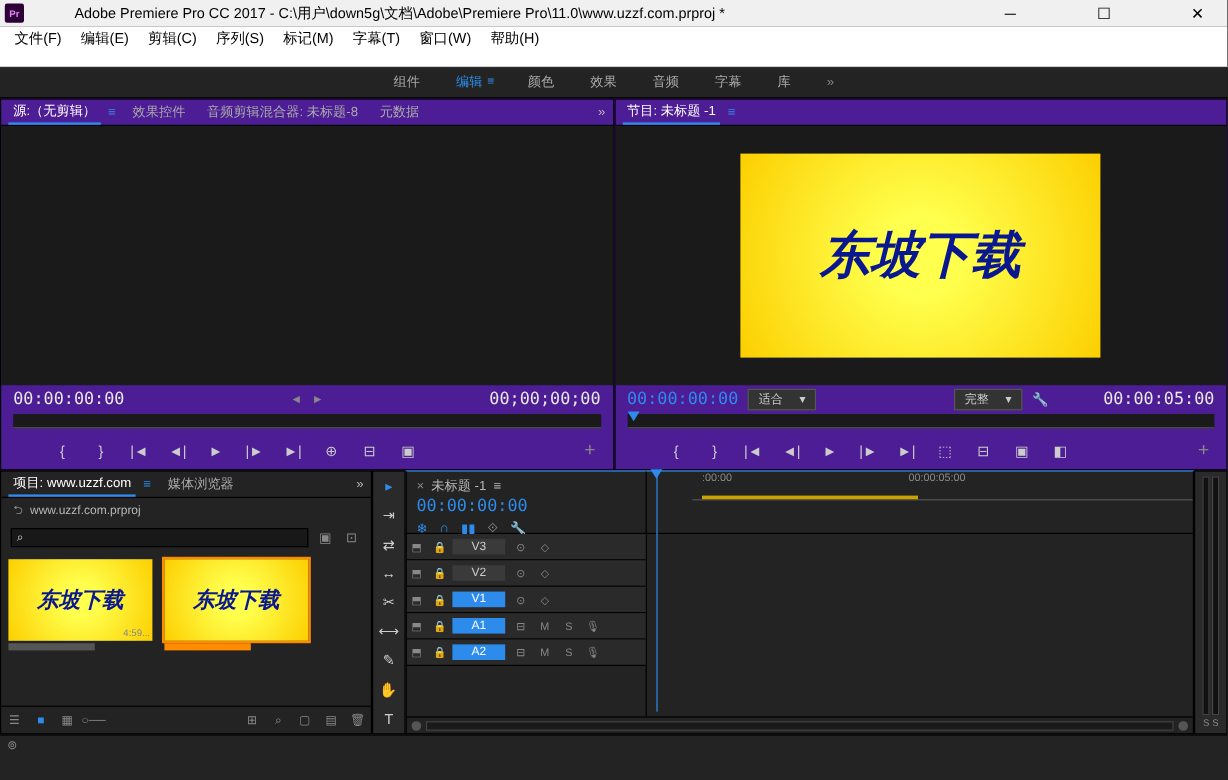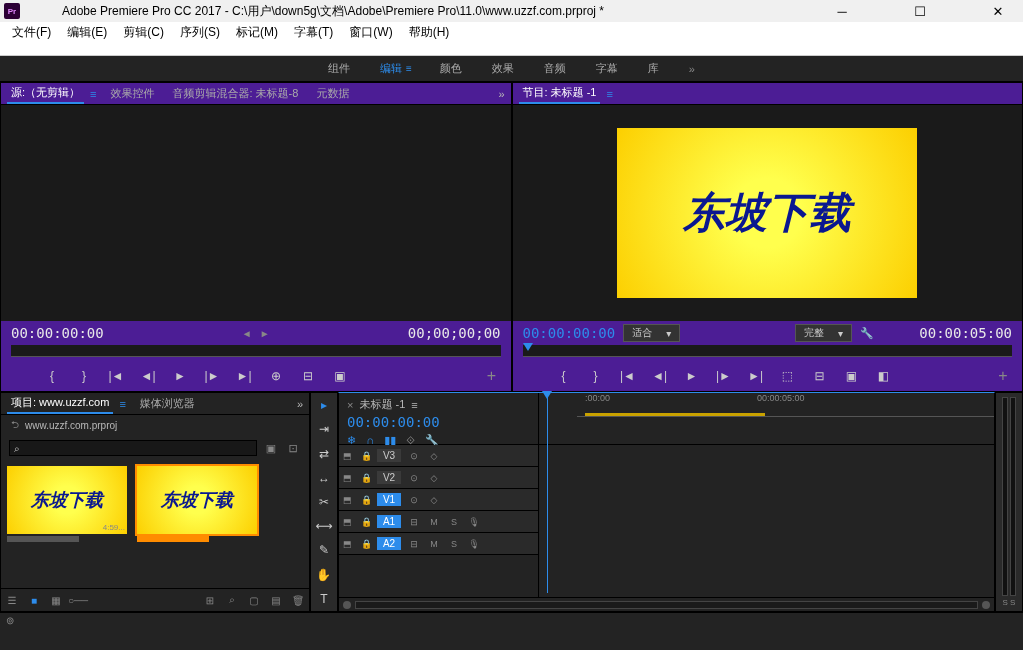--- a/index.html
+++ b/index.html
@@ -71,21 +71,21 @@
 .tl-ph { position:absolute; left:8px; top:0; width:1px; height:200px; background:#2d8ceb; z-index:5; }
 .tl-ph::before { content:''; position:absolute; top:-2px; left:-5px; width:0; height:0; border-left:5px solid transparent; border-right:5px solid transparent; border-top:8px solid #2d8ceb; }
 .tl-opts { display:flex; gap:10px; margin-top:4px; }
 .tl-opts .op { color:#2d8ceb; cursor:pointer; font-size:11px; }
 .tl-opts .op.gray { color:#888; }
 .tracks { flex:1; display:flex; overflow:hidden; }
 .track-headers { width:200px; border-right:1px solid #000; }
 .track-row { height:22px; display:flex; align-items:center; border-bottom:1px solid #000; padding:0 4px; gap:6px; background:#2a2a2a; }
 .track-row .toggle { width:12px; color:#888; font-size:9px; cursor:pointer; }
 .track-row .lock { width:10px; color:#888; font-size:9px; cursor:pointer; }
-.track-row .tn { width:24px; text-align:center; background:#3a3a3a; color:#ccc; font-size:10px; padding:1px 2px; cursor:pointer; }
+.track-row .tn { width:44px; text-align:center; background:#3a3a3a; color:#ccc; font-size:10px; padding:1px 2px; cursor:pointer; }
 .track-row .tn.active { background:#2d8ceb; color:#fff; }
 .track-row .eye,.track-row .mute,.track-row .solo,.track-row .mic { width:14px; color:#888; font-size:9px; cursor:pointer; text-align:center; }
 .track-content { flex:1; position:relative; background:#1a1a1a; }
 .track-lane { height:22px; border-bottom:1px solid #000; position:relative; }
 .clip { position:absolute; left:8px; top:2px; width:180px; height:18px; background:#d4d4d4; color:#222; font-size:10px; padding:1px 4px; display:flex; align-items:center; gap:4px; }
 .clip .ci { font-size:8px; }
 .track-lane .dot { position:absolute; right:8px; top:7px; width:7px; height:7px; border-radius:50%; background:#555; cursor:pointer; }
 .tl-scroll { height:14px; display:flex; align-items:center; padding:0 4px; gap:4px; border-top:1px solid #000; }
 .tl-scroll .sdot { width:8px; height:8px; background:#555; border-radius:50%; cursor:pointer; }
 .tl-scroll .sbar { flex:1; height:8px; background:#1a1a1a; border:1px solid #444; }

